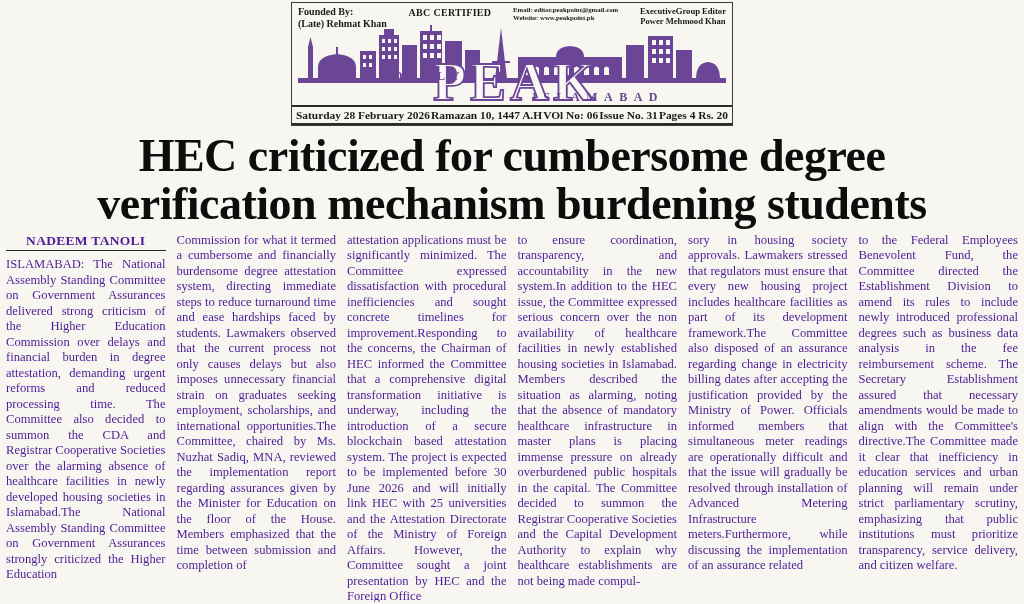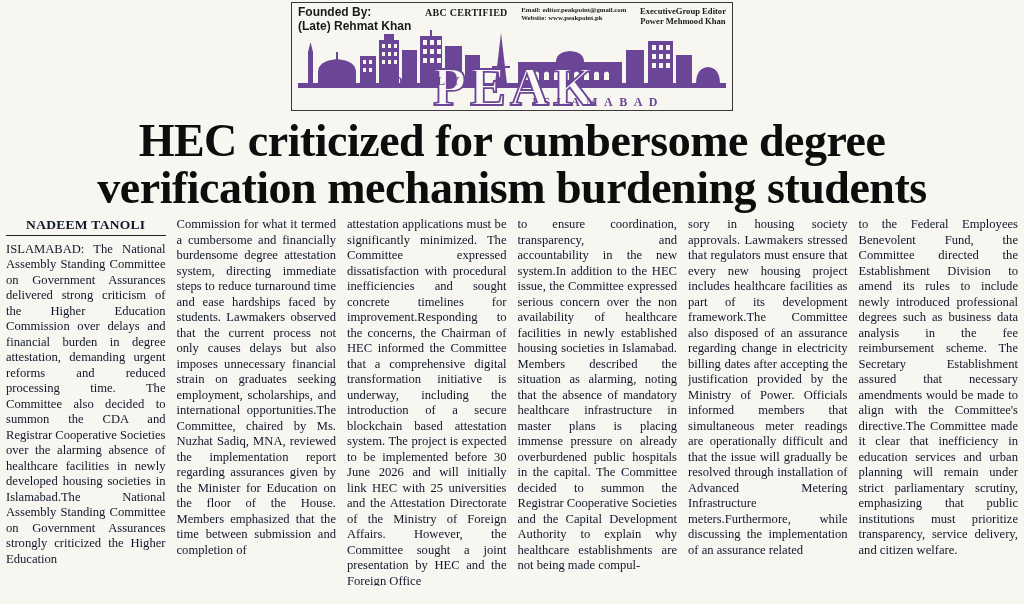--- a/index.html
+++ b/index.html
@@ -23,21 +23,21 @@
     position:relative;
   }
   .mast-toprow{
     display:flex;
     justify-content:space-between;
     align-items:flex-start;
     padding:3px 6px 0 6px;
     position:relative;
     z-index:3;
   }
-  .founded{font-family:Liberation Sans, sans-serif;font-weight:bold;font-size:12px;line-height:1.15;}
+  .founded{font-family:Liberation Serif, serif;font-weight:bold;font-size:10px;line-height:1.15;}
   .abc-cert{font-family:Liberation Serif, serif;font-weight:bold;font-size:10px;margin-top:1px;letter-spacing:.3px;}
   .contact{font-family:"Liberation Serif",serif;font-weight:bold;font-size:6.8px;line-height:1.25;color:#222;text-align:left;}
   .exec{font-family:"Liberation Serif",serif;font-weight:bold;font-size:8.6px;line-height:1.2;text-align:center;}
   .skyline{display:block;margin-top:-6px;position:relative;z-index:1;}
   .mast-title-zone{
     position:relative;
     height:52px;
     margin-top:-34px;
     z-index:2;
   }
@@ -110,21 +110,21 @@
     padding:5px 6px 0 6px;
     height:374px;
     overflow:hidden;
   }
   .col{
     font-family:"Liberation Serif",serif;
     font-size:12.6px;
     line-height:15.5px;
     text-align:justify;
     overflow:hidden;
-    color:#0f172a;
+    color:#4c1d95;
   }
   .byline{
     text-align:center;
     font-weight:bold;
     font-size:13.5px;
     letter-spacing:.3px;
     padding-bottom:2px;
     border-bottom:1.5px solid #222;
     margin-bottom:6px;
   }
@@ -217,20 +217,27 @@
   </svg>
 
   <div class="mast-title-zone">
     <div class="mast-daily">DAILY</div>
     <div class="mast-title">
       <span>PEAK</span>
     </div>
     <div class="mast-city">ISLAMABAD</div>
   </div>
 
+  <div class="dateline">
+    <span>Saturday   28 February 2026</span>
+    <span>Ramazan 10,   1447   A.H</span>
+    <span>VOl No: 06</span>
+    <span>Issue No. 31</span>
+    <span>Pages 4 Rs. 20</span>
+  </div>
 </div>
 
 <h1 class="headline">
   <div>HEC criticized for cumbersome degree</div>
   <div>verification mechanism burdening students</div>
 </h1>
 
 <div class="article">
   <div class="col">
     <div class="byline">NADEEM TANOLI</div>

